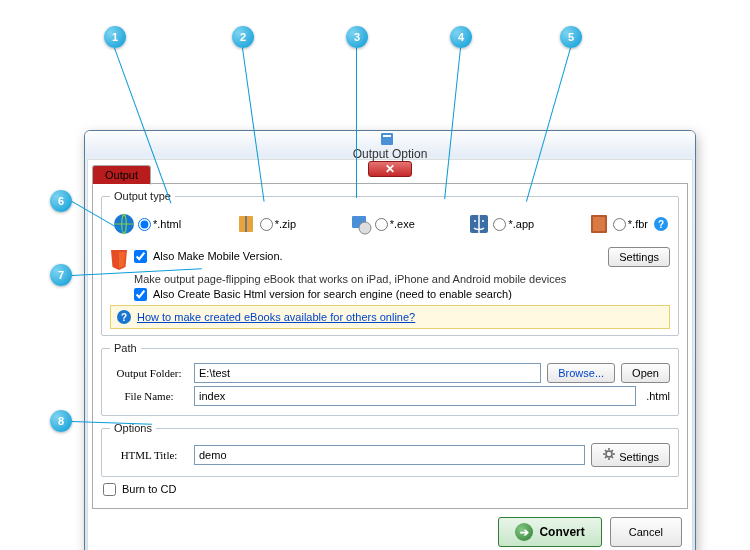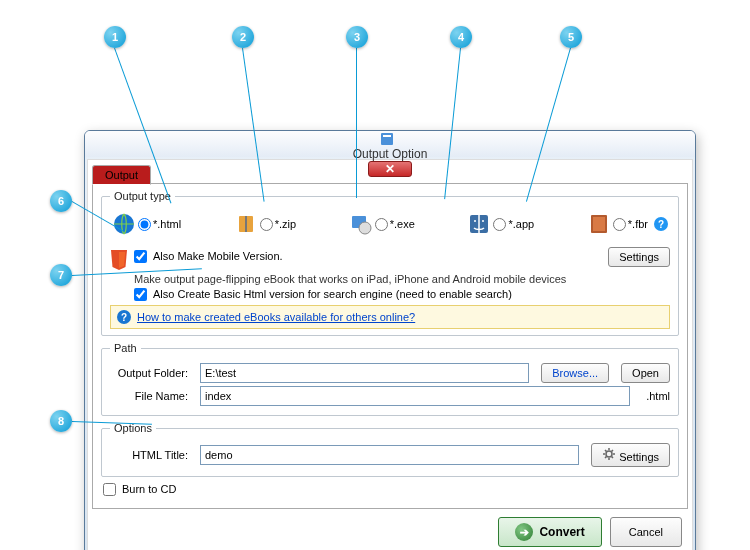--- a/index.html
+++ b/index.html
@@ -17,27 +17,27 @@
 .tabbody { border: 1px solid #aaa; background: #fff; padding: 6px 8px 8px; }
 fieldset { border: 1px solid #c0c8d0; padding: 6px 8px; margin-bottom: 6px; border-radius: 2px; }
 legend { font-size: 11px; padding: 0 4px; color: #222; }
 .types-row { display: flex; align-items: center; gap: 6px; padding: 4px 2px 8px; }
 .type-item { display: flex; align-items: center; }
 .type-icon { width: 24px; height: 24px; display: flex; align-items: center; justify-content: center; }
 input[type=radio] { margin: 0 2px; }
 .type-label { font-size: 11px; }
 .help-icon { width: 14px; height: 14px; border-radius: 50%; background: #2196f3; color: #fff; display: inline-flex; align-items: center; justify-content: center; font-size: 10px; font-weight: bold; }
 .settings-btn, .btn { padding: 3px 10px; border: 1px solid #888; background: linear-gradient(#fdfdfd, #e8e8e8); border-radius: 3px; font-size: 11px; cursor: pointer; white-space: nowrap; }
-.row { display: flex; align-items: center; gap: 12px; margin: 3px 0; }
+.row { display: flex; align-items: center; gap: 6px; margin: 3px 0; }
 .check-row { display: flex; align-items: flex-start; gap: 6px; margin: 3px 0; }
 .desc { font-size: 11px; color: #333; margin-left: 24px; }
 .html5-icon { width: 18px; height: 20px; }
 .infobar { background: #fef9e0; border: 1px solid #e8d070; padding: 4px 6px; display: flex; align-items: center; gap: 6px; margin-top: 4px; }
 .infobar a { color: #0044cc; text-decoration: underline; font-size: 11px; }
-.field-label { width: 78px; font-size: 11px; text-align: right; }
+.field-label { width: 78px; font-size: 11px; text-align: center; font-family: Liberation Serif, serif; }
 .text-input { flex: 1; border: 1px solid #7a9ab8; padding: 2px 4px; font-size: 11px; height: 20px; }
 .ext-label { font-size: 11px; margin-left: 4px; }
 .bottom-row { display: flex; justify-content: flex-end; gap: 8px; padding: 8px 6px; }
 .convert-btn { padding: 5px 16px; border: 1px solid #2e7d32; background: linear-gradient(#e8f5e9, #c8e6c9); border-radius: 3px; font-size: 12px; font-weight: bold; display: flex; align-items: center; gap: 6px; cursor: pointer; }
 .convert-icon { width: 18px; height: 18px; border-radius: 50%; background: radial-gradient(circle at 35% 35%, #81c784, #2e7d32); display: flex; align-items: center; justify-content: center; color: #fff; font-size: 11px; }
 .gear-icon { width: 14px; height: 14px; display: inline-block; }
 </style>
 </head>
 <body>
 

